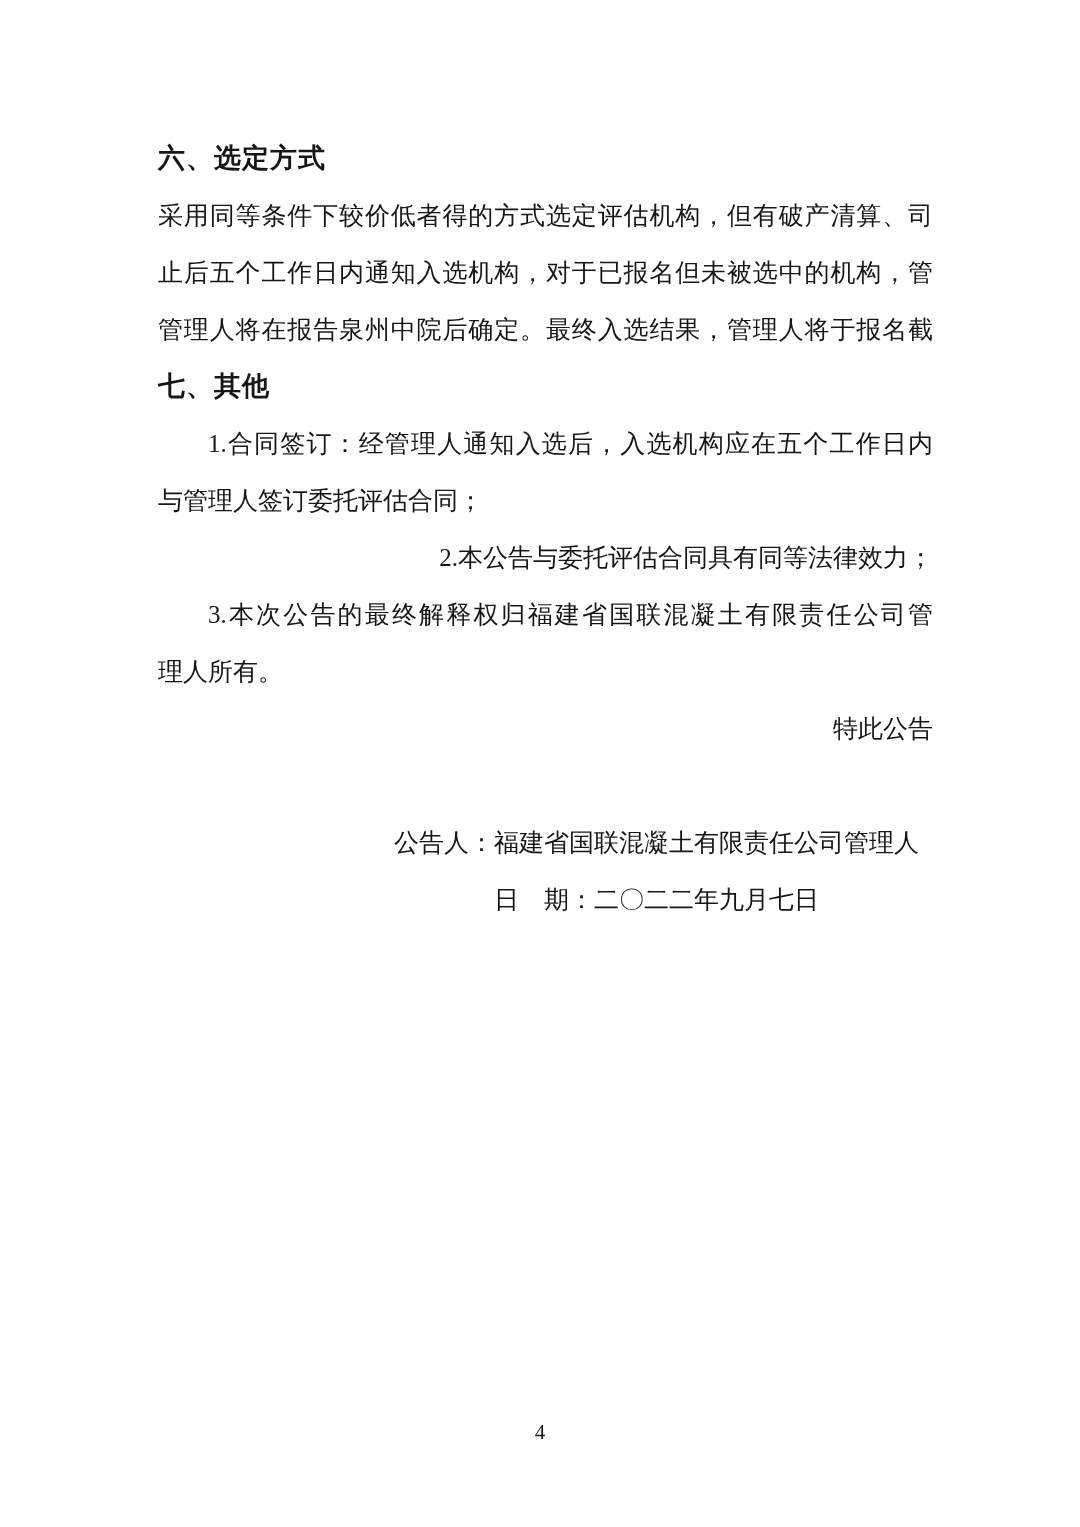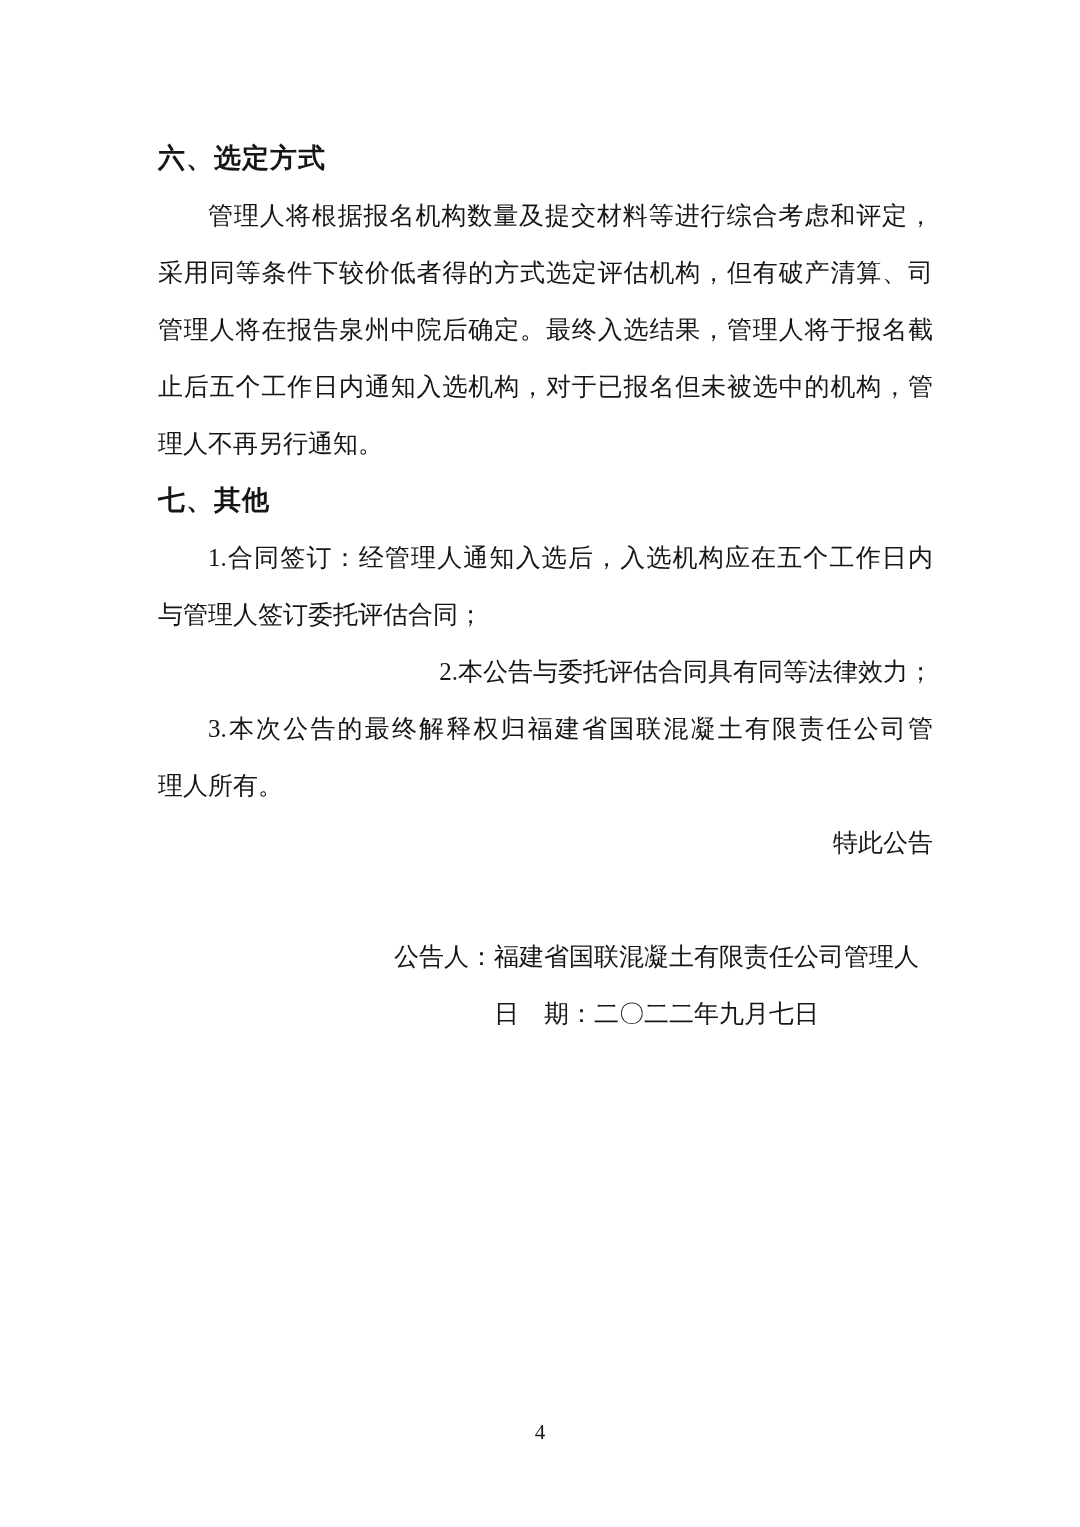--- a/index.html
+++ b/index.html
@@ -62,25 +62,23 @@
   }
 </style>
 </head>
 <body>
 
 <div class="page">
   <div class="content">
 
     <h2 class="line heading">六、选定方式</h2>
 
-    <div class="line just indent">管理人将根据报名机构数量及提交材料等进行综合考虑和评定，</div>
     <div class="line just">采用同等条件下较价低者得的方式选定评估机构，但有破产清算、司</div>
+    <div class="line just">止后五个工作日内通知入选机构，对于已报名但未被选中的机构，管</div>
     <div class="line just">管理人将在报告泉州中院后确定。最终入选结果，管理人将于报名截</div>
-    <div class="line just">止后五个工作日内通知入选机构，对于已报名但未被选中的机构，管</div>
-    <div class="line">理人不再另行通知。</div>
 
     <h2 class="line heading">七、其他</h2>
 
     <div class="line just indent">1.合同签订：经管理人通知入选后，入选机构应在五个工作日内</div>
     <div class="line">与管理人签订委托评估合同；</div>
 
     <div class="line indent">2.本公告与委托评估合同具有同等法律效力；</div>
 
     <div class="line just indent">3.本次公告的最终解释权归福建省国联混凝土有限责任公司管</div>
     <div class="line">理人所有。</div>

